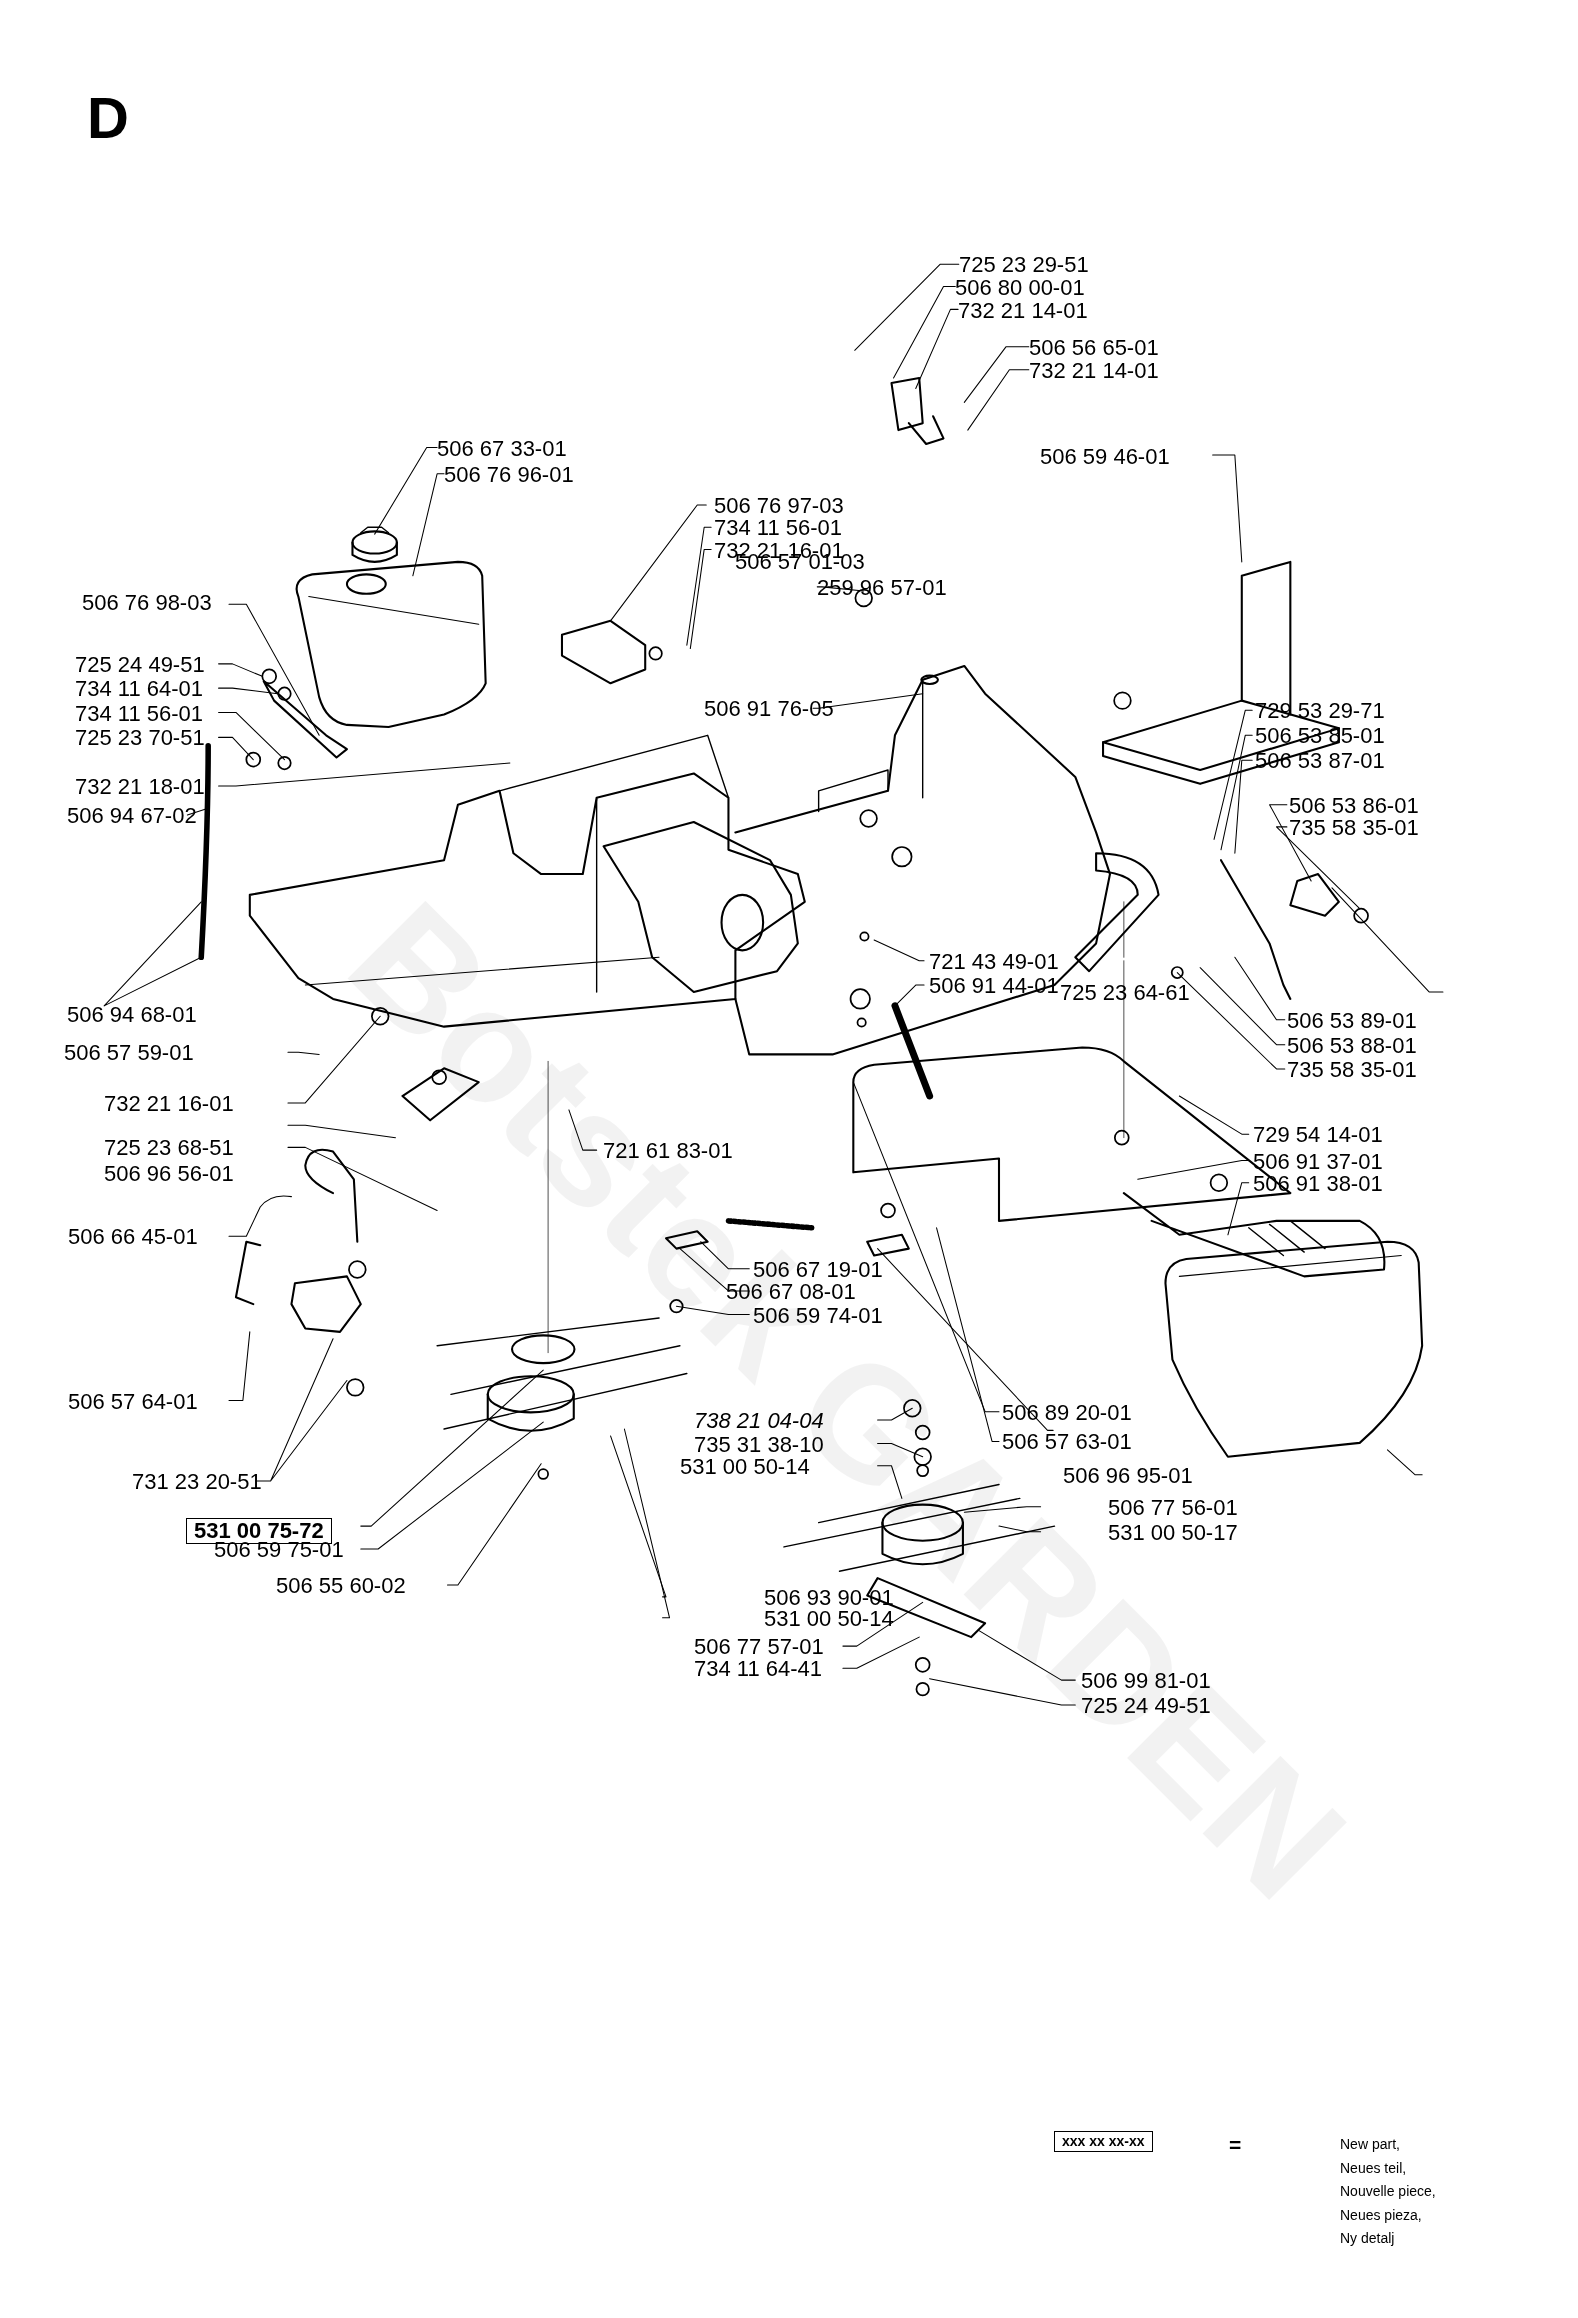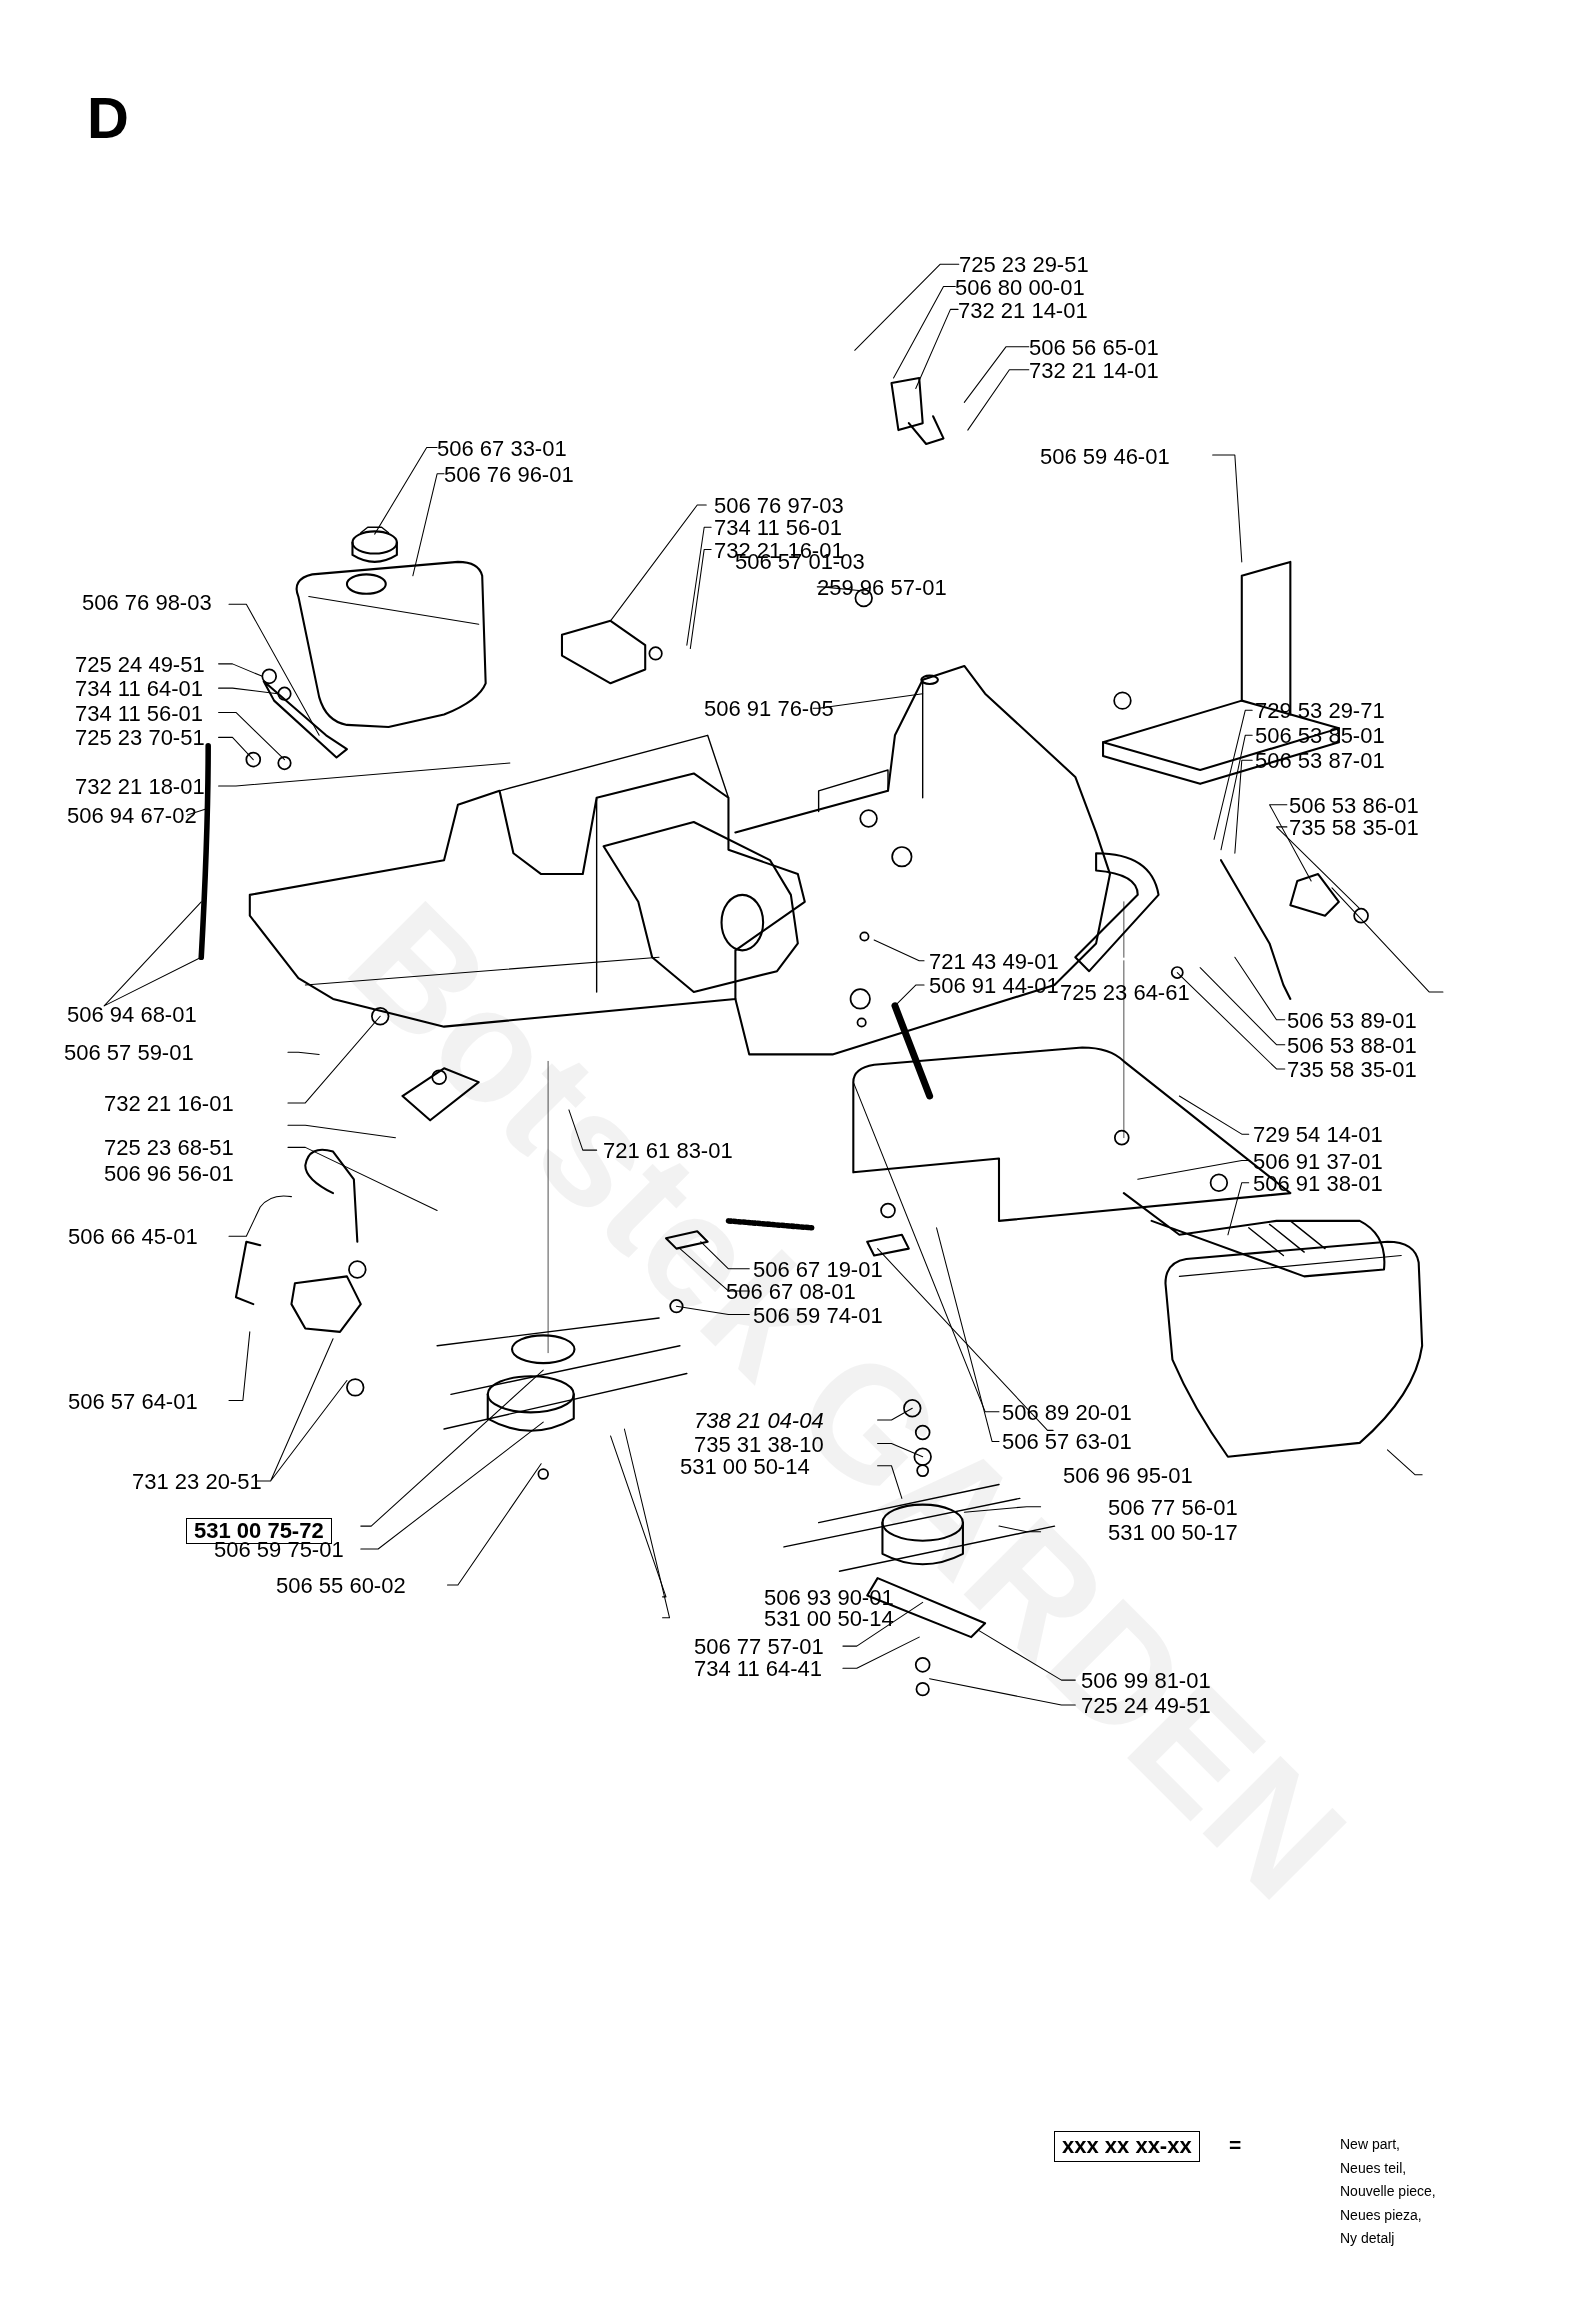--- a/index.html
+++ b/index.html
@@ -4,21 +4,21 @@
 <style>
   html, body { margin: 0; padding: 0; background: #ffffff; }
   body { width: 1579px; height: 2319px; position: relative; overflow: hidden;
          font-family: "Liberation Sans", sans-serif; color: #000; }
   #stage { position: absolute; left: 0; top: 0; width: 1579px; height: 2319px; }
   svg#art { position: absolute; left: 0; top: 0; }
   .section-letter { position: absolute; left: 87px; top: 89px; font-size: 58px; font-weight: bold; line-height: 1; }
   .lbl { position: absolute; font-size: 22px; line-height: 25px; white-space: nowrap; }
   .lbl.new { font-weight: bold; border: 1.4px solid #000; padding: 0 7px; line-height: 23.6px; }
   .legend-box { position: absolute; left: 1054px; top: 2131px; border: 1.4px solid #000; padding: 1.4px 7px;
-                font-weight: bold; font-size: 22px; }
+                font-weight: bold; font-size: 14px; }
   .legend-eq { position: absolute; left: 1229px; top: 2133px; font-weight: bold; font-size: 21px; }
   .legend-lines { position: absolute; left: 1340px; top: 2133px; font-weight: normal; font-size: 14px; line-height: 23.6px; }
   .legend-lines div { white-space: nowrap; }
   .wm { position: absolute; left: 444px; top: 867px; font-size: 160px; font-weight: bold; color: rgba(0,0,0,0.05);
         transform: rotate(45deg); transform-origin: left top; white-space: nowrap; }
 </style>
 </head>
 <body>
 
 <div id="stage">

